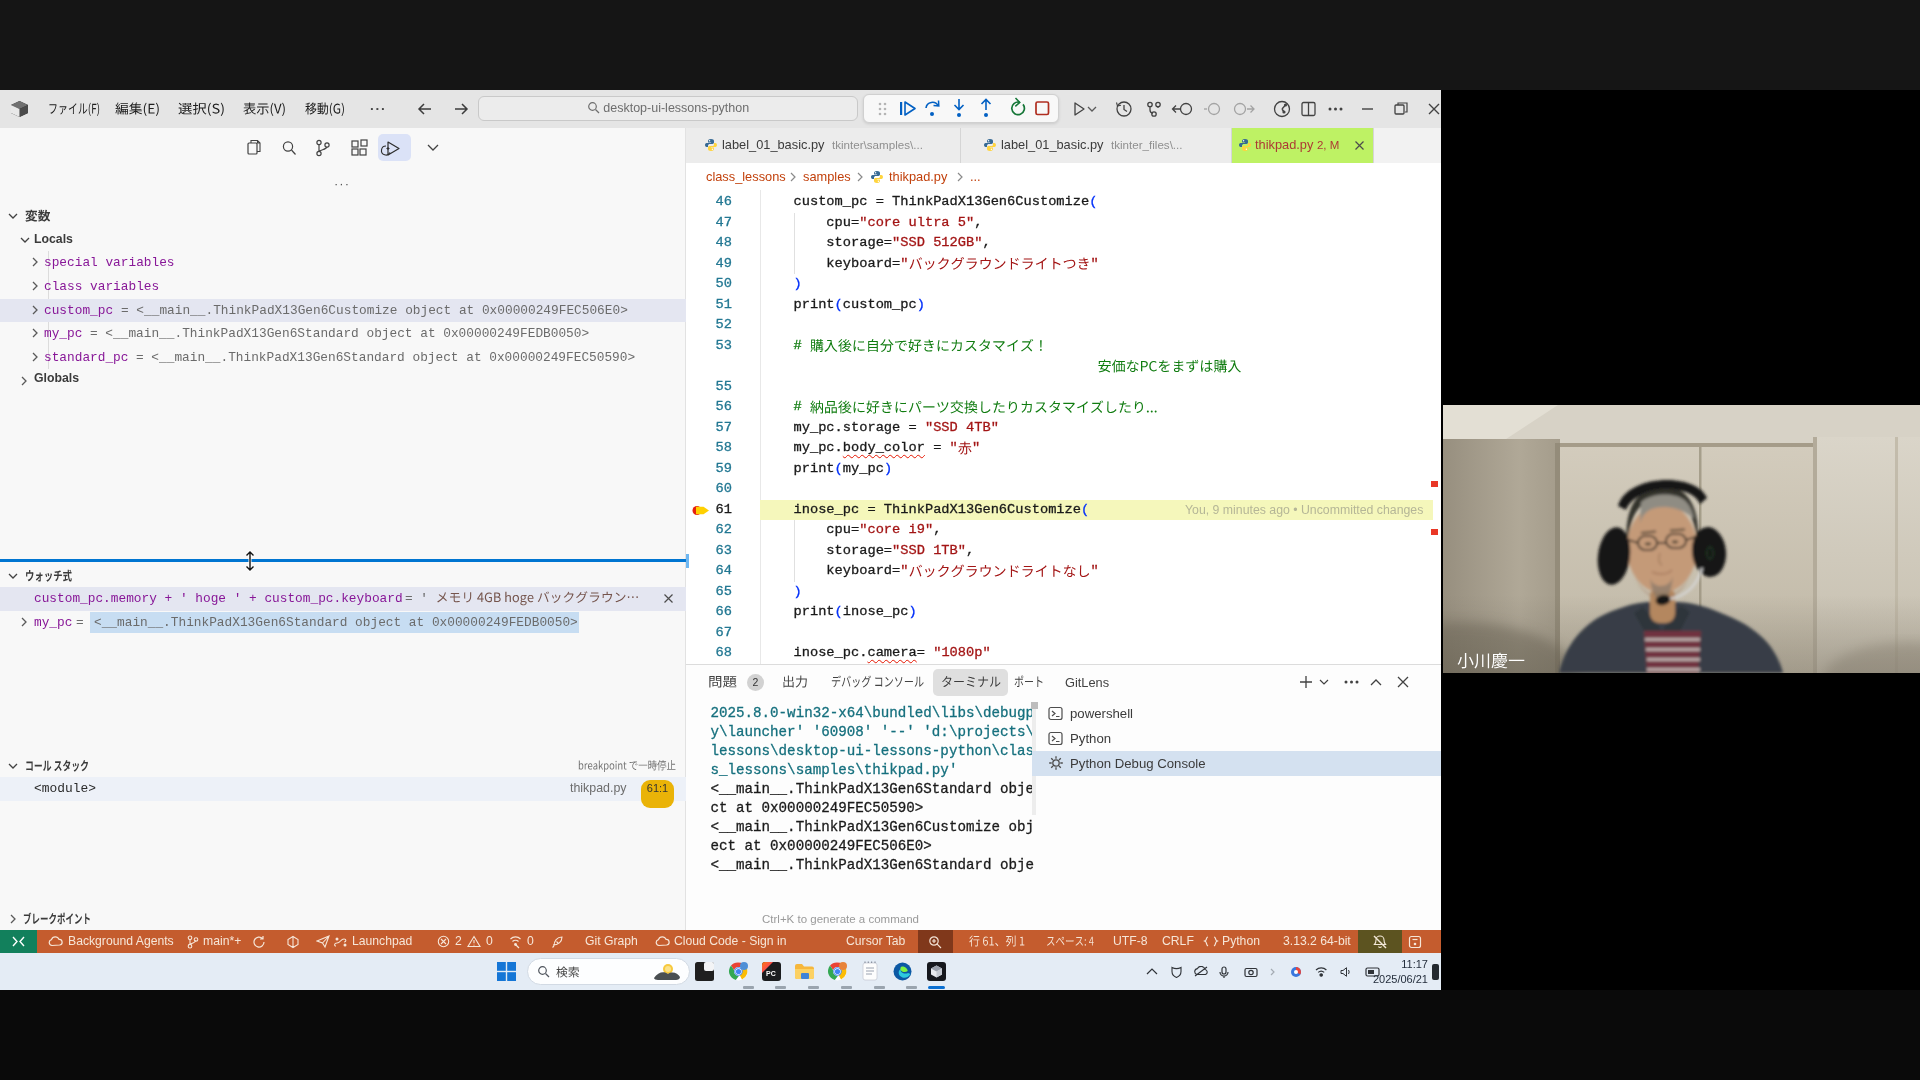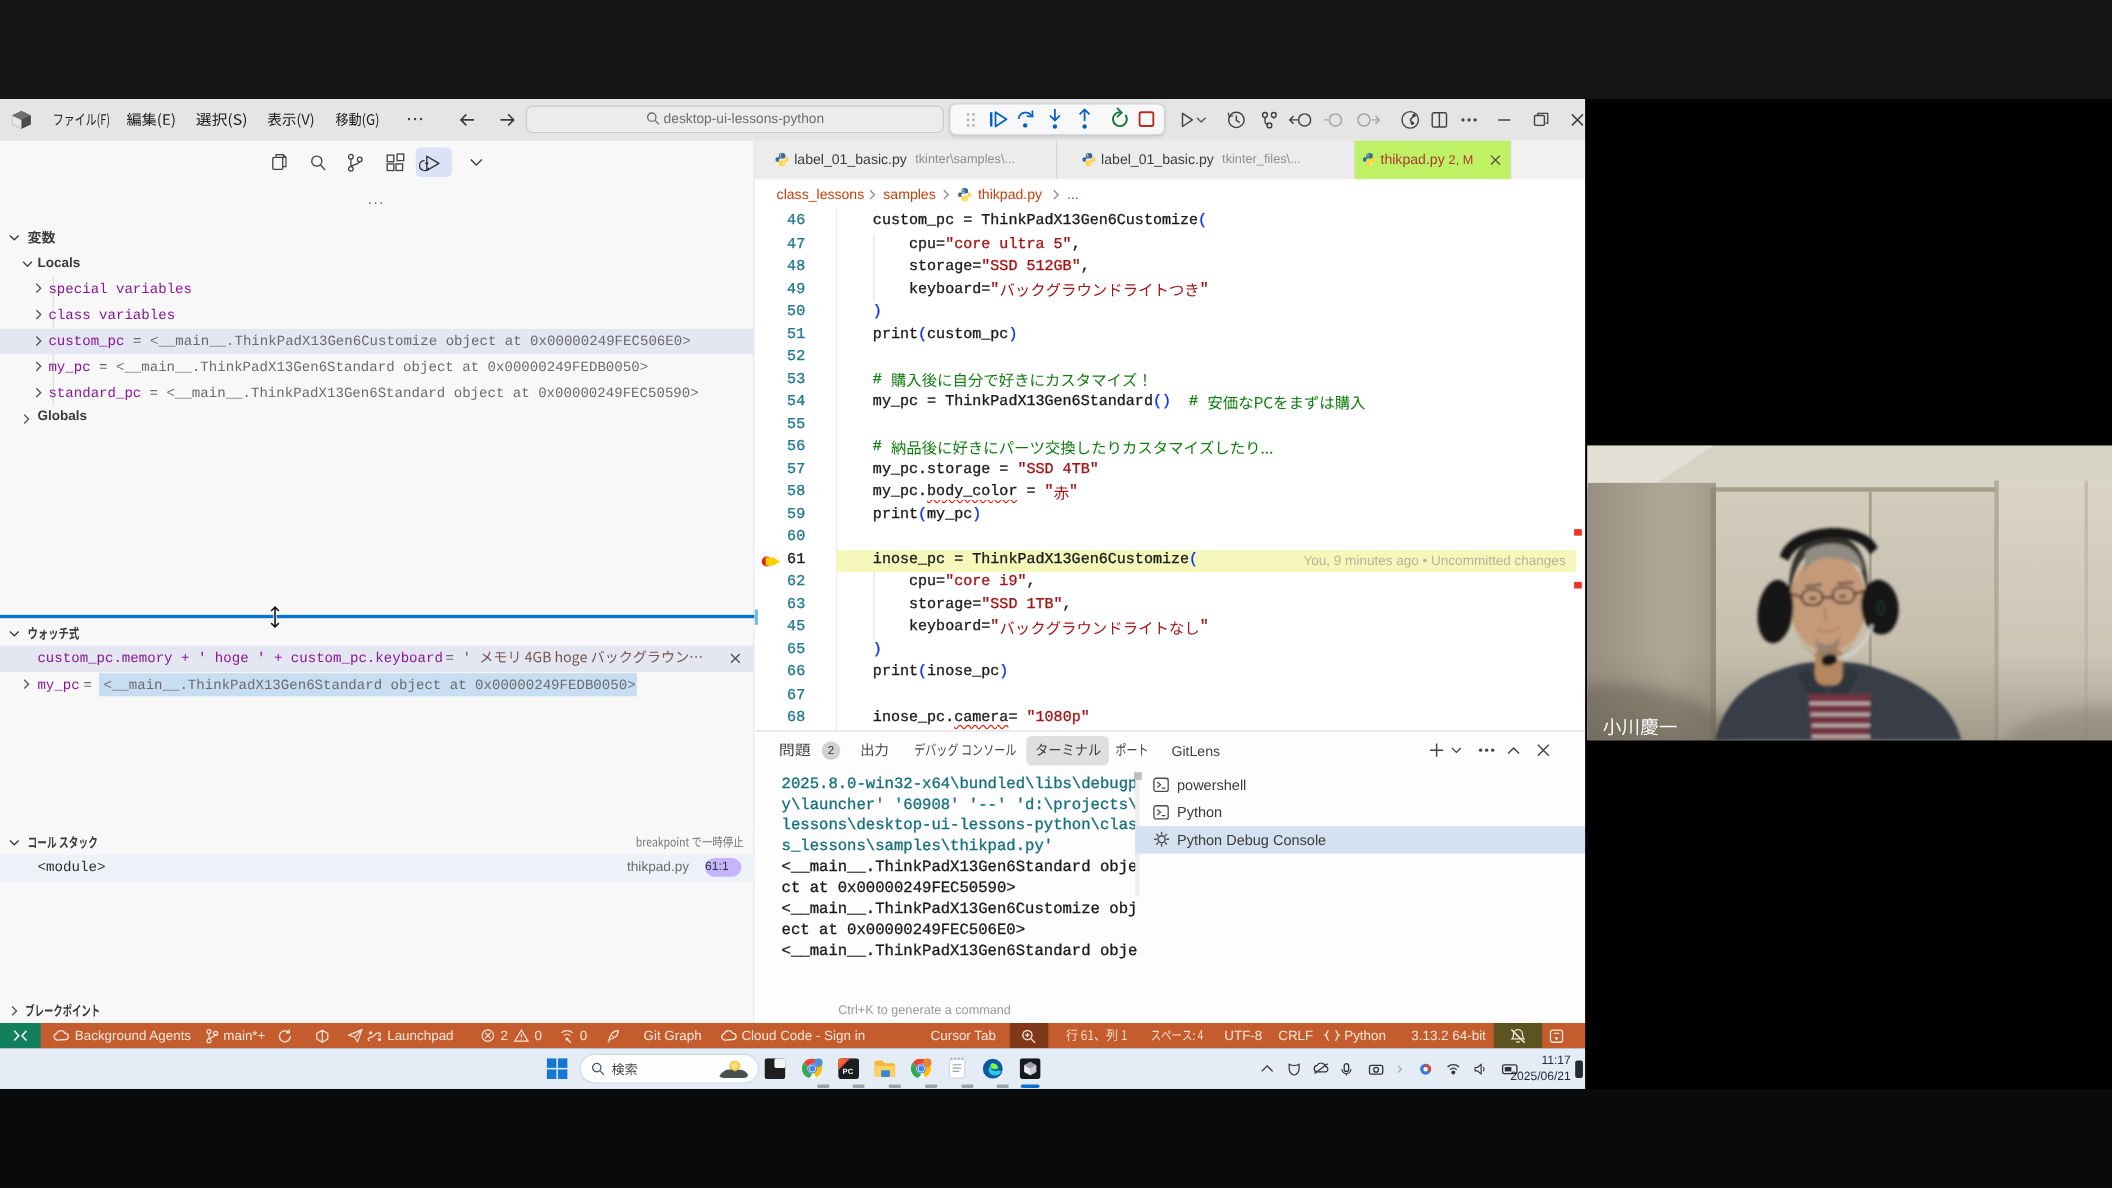--- a/index.html
+++ b/index.html
@@ -311,50 +311,49 @@
 <span class="abs" style="left:90px;top:1px;width:489px;height:21px;background:#c7ddf2"></span>
 <span class="abs gray" style="left:94px">&lt;__main__.ThinkPadX13Gen6Standard object at 0x00000249FEDB0050&gt;</span>
 </div>
 <svg class="abs" style="left:7px;top:632px" width="12" height="12" viewBox="0 0 12 12">
           <path d="M2 4 l4 4 4-4" stroke="#424242" fill="none" stroke-width="1.3"></path>
         </svg>
 <div class="treerow mono" style="top:649px;font-size:12.9px;background:#edf1f8">
 <span class="abs" style="left:34px;color:#2b2b2b">&lt;module&gt;</span>
 </div>
 <div class="abs" style="left:570px;top:653px;font-size:12.4px;color:#6d6d6d">thikpad.py</div>
-<div class="abs" style="left:641px;top:652px;width:33px;height:17px;background:#c4b5fd;border-radius:9px;font-size:11px;color:#333;line-height:17px">61:1</div>
+<div class="abs" style="left:641px;top:652px;width:33px;height:28px;background:#eab308;border-radius:9px;font-size:11px;color:#333;text-align:center;line-height:17px">61:1</div>
 <svg class="abs" style="left:8px;top:785px" width="10" height="12" viewBox="0 0 10 12">
           <path d="M3 2 l4 4 -4 4" stroke="#5a5a5a" fill="none" stroke-width="1.3"></path>
         </svg>
 </div>
 <div id="editor">
 <div class="abs" style="left:0;top:364px;width:3px;height:14px;background:#2090ea;opacity:.65"></div>
 <div class="abs" style="left:74px;top:0;width:1px;height:564px;background:#e8e8e8"></div>
 <div class="abs" style="left:74px;top:309.8px;width:673px;height:20.5px;background:#f5f7bb"></div>
 <div class="abs" style="left:107.5px;top:22.8px;width:1px;height:61.5px;background:#e0e0e0"></div>
 <div class="abs" style="left:107.5px;top:330.3px;width:1px;height:61.5px;background:#e0e0e0"></div>
 <div class="cl" style="top:2.3px"><span class="ln" style="">46</span><span class="ct">custom_pc = ThinkPadX13Gen6Customize<span class="par">(</span></span></div>
 <div class="cl" style="top:22.8px"><span class="ln" style="">47</span><span class="ct">    cpu=<span class="str">"core ultra 5"</span>,</span></div>
 <div class="cl" style="top:43.3px"><span class="ln" style="">48</span><span class="ct">    storage=<span class="str">"SSD 512GB"</span>,</span></div>
 <div class="cl" style="top:63.8px"><span class="ln" style="">49</span><span class="ct">    keyboard=<span class="str">"</span></span><span class="str abs" style="left:404.6px">"</span></div>
 <div class="cl" style="top:84.3px"><span class="ln" style="">50</span><span class="ct"><span class="par">)</span></span></div>
 <div class="cl" style="top:104.8px"><span class="ln" style="">51</span><span class="ct">print<span class="par">(</span>custom_pc<span class="par">)</span></span></div>
 <div class="cl" style="top:125.3px"><span class="ln" style="">52</span><span class="ct"></span></div>
 <div class="cl" style="top:145.8px"><span class="ln" style="">53</span><span class="ct"><span class="com"># </span></span></div>
-<div class="cl" style="top:166.3px"><span class="ln" style="">54</span><span class="ct">my_pc = ThinkPadX13Gen6Standard<span class="par">()</span>  <span class="com"># </span></span></div>
 <div class="cl" style="top:186.8px"><span class="ln" style="">55</span><span class="ct"></span></div>
 <div class="cl" style="top:207.3px"><span class="ln" style="">56</span><span class="ct"><span class="com"># </span></span></div>
 <div class="cl" style="top:227.8px"><span class="ln" style="">57</span><span class="ct">my_pc.storage = <span class="str">"SSD 4TB"</span></span></div>
 <div class="cl" style="top:248.3px"><span class="ln" style="">58</span><span class="ct">my_pc.<span class="sqg">body_color</span> = <span class="str">"</span></span><span class="str abs" style="left:285.9px">"</span></div>
 <div class="cl" style="top:268.8px"><span class="ln" style="">59</span><span class="ct">print<span class="par">(</span>my_pc<span class="par">)</span></span></div>
 <div class="cl" style="top:289.3px"><span class="ln" style="">60</span><span class="ct"></span></div>
 <div class="cl" style="top:309.8px"><span class="ln" style="color:#1b1b1b;">61</span><span class="ct">inose_pc = ThinkPadX13Gen6Customize<span class="par">(</span></span><span class="abs" style="left:499px;top:0;color:#b5b697;font-size:12.3px;letter-spacing:0;font-family:'Liberation Sans',sans-serif;-webkit-text-stroke:0">You, 9 minutes ago • Uncommitted changes</span></div>
 <div class="cl" style="top:330.3px"><span class="ln" style="">62</span><span class="ct">    cpu=<span class="str">"core i9"</span>,</span></div>
 <div class="cl" style="top:350.8px"><span class="ln" style="">63</span><span class="ct">    storage=<span class="str">"SSD 1TB"</span>,</span></div>
-<div class="cl" style="top:371.3px"><span class="ln" style="">45</span><span class="ct">    keyboard=<span class="str">"</span></span><span class="str abs" style="left:404.6px">"</span></div>
+<div class="cl" style="top:371.3px"><span class="ln" style="">64</span><span class="ct">    keyboard=<span class="str">"</span></span><span class="str abs" style="left:404.6px">"</span></div>
 <div class="cl" style="top:391.8px"><span class="ln" style="">65</span><span class="ct"><span class="par">)</span></span></div>
 <div class="cl" style="top:412.3px"><span class="ln" style="">66</span><span class="ct">print<span class="par">(</span>inose_pc<span class="par">)</span></span></div>
 <div class="cl" style="top:432.8px"><span class="ln" style="">67</span><span class="ct"></span></div>
 <div class="cl" style="top:453.3px"><span class="ln" style="">68</span><span class="ct">inose_pc.<span class="sqg">camera</span>= <span class="str">"1080p"</span></span></div>
 <svg class="abs" style="left:5px;top:313.8px" width="22" height="13" viewBox="0 0 22 13">
 <circle cx="6" cy="6.5" r="4.5" fill="#e51400" opacity=".95"></circle>
 <path d="M5 2.8 h7.5 l5.5 3.7 -5.5 3.7 H5 z" fill="#ffd000"></path>
         </svg>
 <div class="abs" style="left:745px;top:291px;width:7px;height:6px;background:#e51400;opacity:.85"></div>
 <div class="abs" style="left:745px;top:339px;width:7px;height:6px;background:#e51400;opacity:.85"></div>

